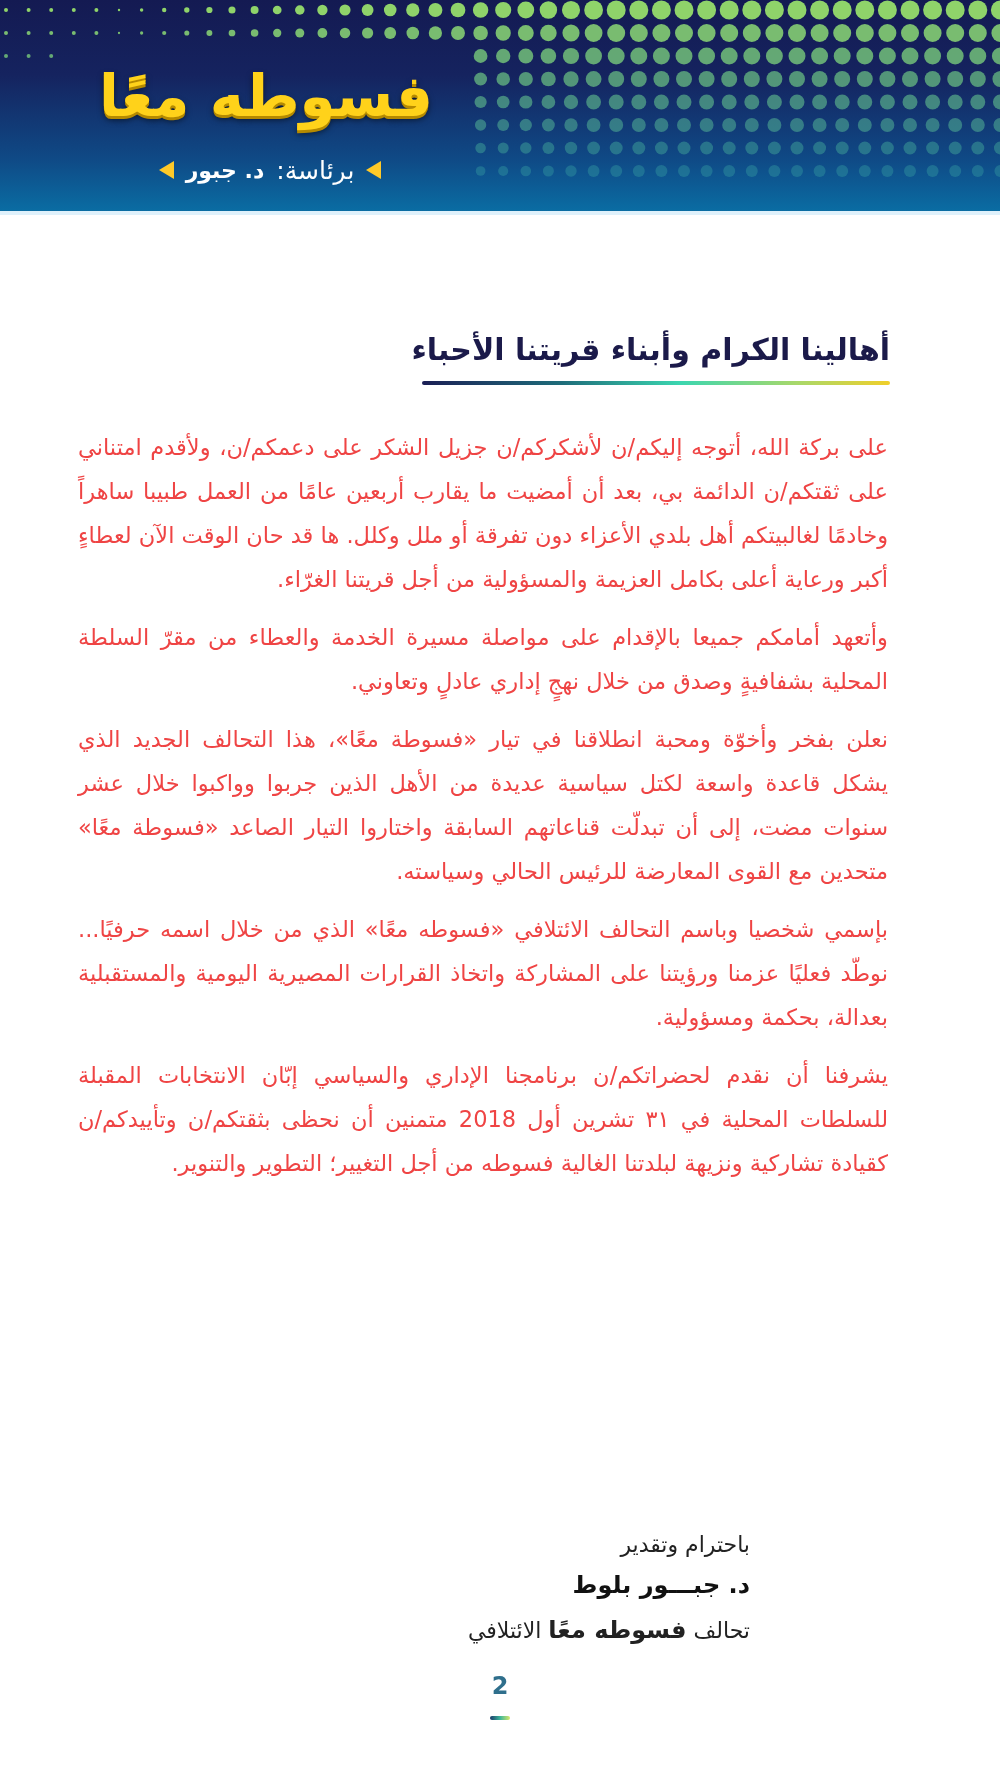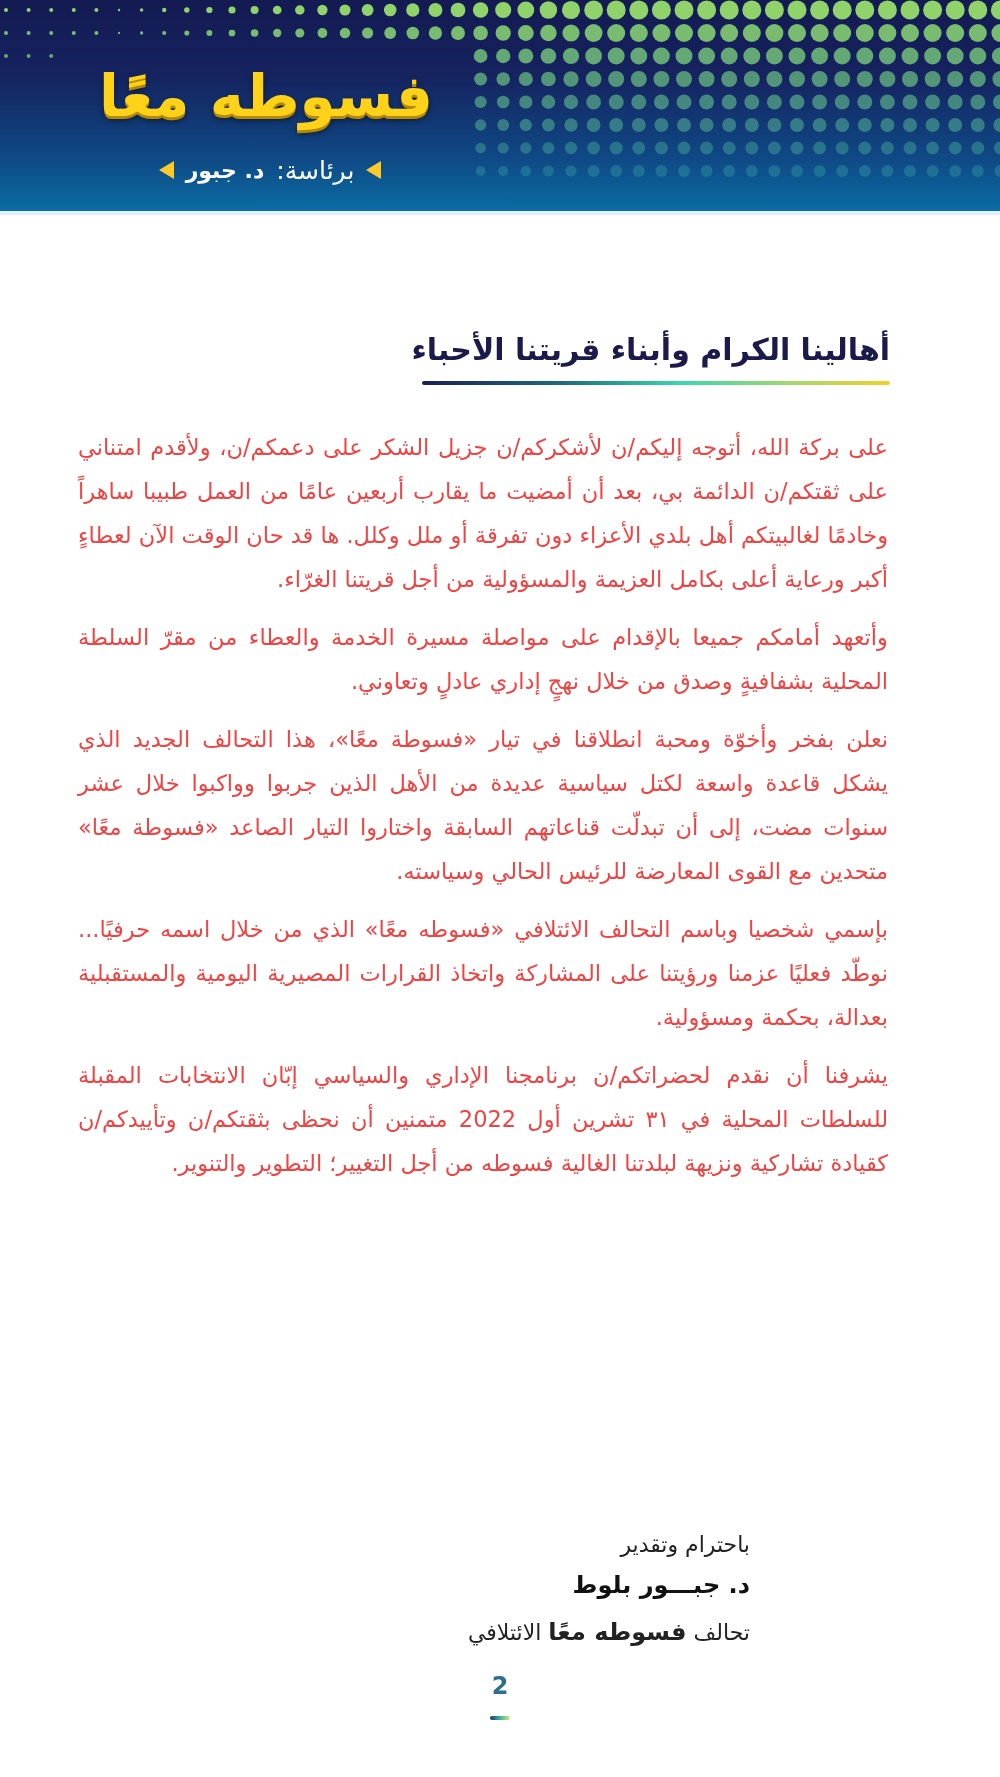--- a/index.html
+++ b/index.html
@@ -57,21 +57,21 @@
       font-size: 22.5px; line-height: 44px; color: #ef4444; margin-bottom: 14px;
       text-align: justify; text-align-last: right;
     }
 
     
     .closing {
       position: absolute; left: 250px; top: 1525px; width: 500px; direction: rtl; text-align: right;
     }
     .closing .regards { font-size: 22px; line-height: 40px; color: #222; }
     .closing .signer { font-size: 24px; font-weight: bold; line-height: 40px; color: #111; }
-    .closing .alliance { font-size: 22px; line-height: 40px; color: #222; margin-top: 7px; }
+    .closing .alliance { font-size: 22px; line-height: 50px; color: #222; }
     .closing .alliance b { font-weight: bold; font-size: 24px; }
 
     .page-number {
       position: absolute; left: 480px; top: 1672px; width: 40px; text-align: center;
       font-size: 24px; font-weight: bold; color: #2f6f8c;
     }
     .page-mark {
       position: absolute; left: 490px; top: 1716px; width: 20px; height: 4px; border-radius: 2px;
       background: linear-gradient(90deg, #1b3a6a 0%, #3bb59a 50%, #d9e86a 100%);
     }
@@ -340,21 +340,21 @@
 <div class="content">
   <div class="heading-block">
     <h1 class="heading">أهالينا الكرام وأبناء قريتنا الأحباء</h1>
     <div class="heading-underline"></div>
   </div>
   <div class="paragraphs">
     <p class="para">على بركة الله، أتوجه إليكم/ن لأشكركم/ن جزيل الشكر على دعمكم/ن، ولأقدم امتناني على ثقتكم/ن الدائمة بي، بعد أن أمضيت ما يقارب أربعين عامًا من العمل طبيبا ساهراً وخادمًا لغالبيتكم أهل بلدي الأعزاء دون تفرقة أو ملل وكلل. ها قد حان الوقت الآن لعطاءٍ أكبر ورعاية أعلى بكامل العزيمة والمسؤولية من أجل قريتنا الغرّاء.</p>
     <p class="para">وأتعهد أمامكم جميعا بالإقدام على مواصلة مسيرة الخدمة والعطاء من مقرّ السلطة المحلية بشفافيةٍ وصدق من خلال نهجٍ إداري عادلٍ وتعاوني.</p>
     <p class="para">نعلن بفخر وأخوّة ومحبة انطلاقنا في تيار «فسوطة معًا»، هذا التحالف الجديد الذي يشكل قاعدة واسعة لكتل سياسية عديدة من الأهل الذين جربوا وواكبوا خلال عشر سنوات مضت، إلى أن تبدلّت قناعاتهم السابقة واختاروا التيار الصاعد «فسوطة معًا» متحدين مع القوى المعارضة للرئيس الحالي وسياسته.</p>
     <p class="para">بإسمي شخصيا وباسم التحالف الائتلافي «فسوطه معًا» الذي من خلال اسمه حرفيًا... نوطّد فعليًا عزمنا ورؤيتنا على المشاركة واتخاذ القرارات المصيرية اليومية والمستقبلية بعدالة، بحكمة ومسؤولية.</p>
-    <p class="para">يشرفنا أن نقدم لحضراتكم/ن برنامجنا الإداري والسياسي إبّان الانتخابات المقبلة للسلطات المحلية في ٣١ تشرين أول 2022 متمنين أن نحظى بثقتكم/ن وتأييدكم/ن كقيادة تشاركية ونزيهة لبلدتنا الغالية فسوطه من أجل التغيير؛ التطوير والتنوير.</p>
+    <p class="para">يشرفنا أن نقدم لحضراتكم/ن برنامجنا الإداري والسياسي إبّان الانتخابات المقبلة للسلطات المحلية في ٣١ تشرين أول 2018 متمنين أن نحظى بثقتكم/ن وتأييدكم/ن كقيادة تشاركية ونزيهة لبلدتنا الغالية فسوطه من أجل التغيير؛ التطوير والتنوير.</p>
   </div>
 </div>
 
 <div class="closing">
   <div class="regards">باحترام وتقدير</div>
   <div class="signer">د. جبـــور بلوط</div>
   <div class="alliance">
     <span>تحالف</span>
     <b>فسوطه معًا</b>
     <span>الائتلافي</span>

